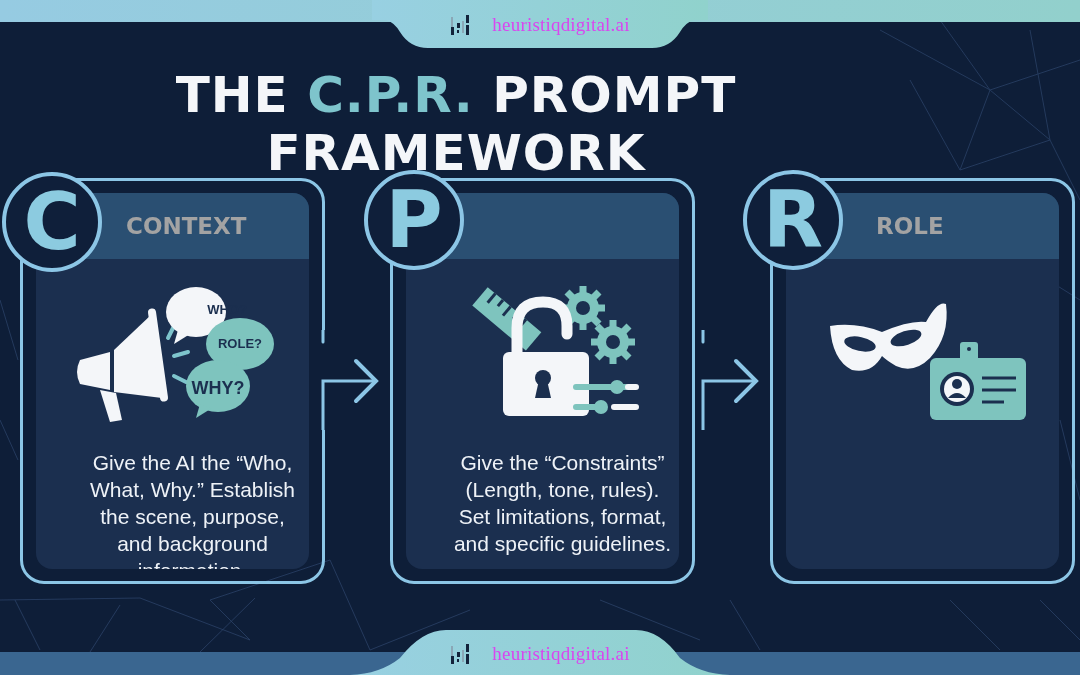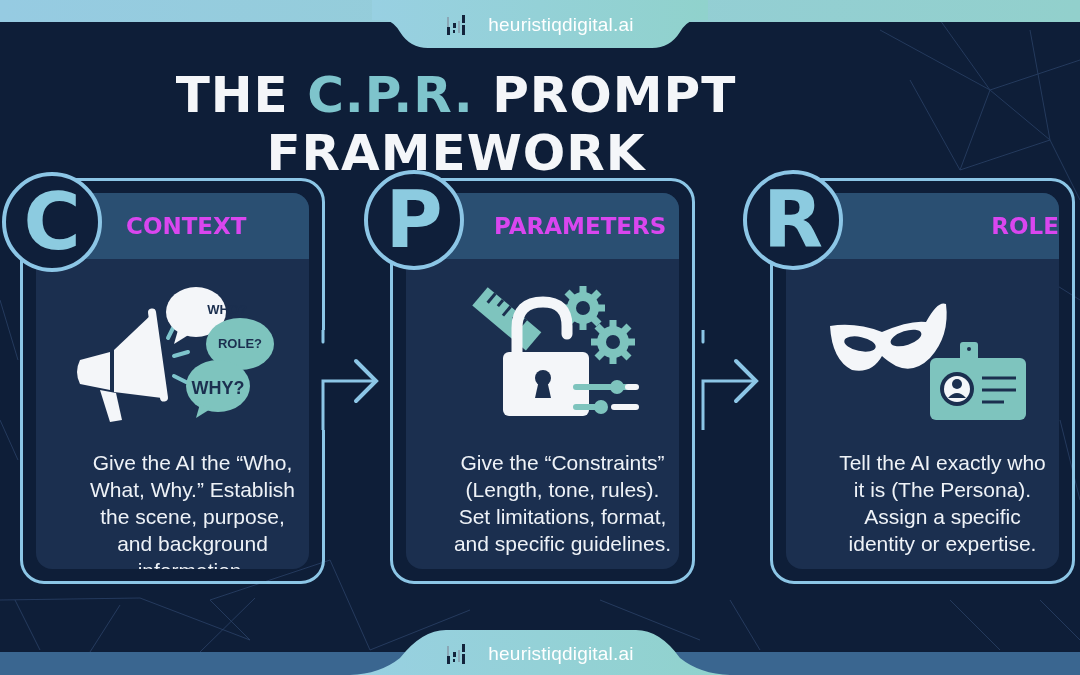--- a/index.html
+++ b/index.html
@@ -1,29 +1,29 @@
 <!DOCTYPE html>
 <html><head>
 <meta charset="utf-8">
 <style>
   html,body{margin:0;padding:0;}
   body{width:1080px;height:675px;overflow:hidden;position:relative;background:#0e1e38;font-family:"Liberation Sans",sans-serif;}
   .topband{position:absolute;left:0;top:0;width:1080px;height:22px;background:linear-gradient(90deg,#96cbe2,#92d0cc);}
   .bg-net{position:absolute;left:0;top:0;width:1080px;height:675px;}
-  .logo-tab{position:absolute;display:flex;align-items:center;justify-content:center;gap:20px;color:#ffffff;font-family:Liberation Sans, sans-serif;font-size:19px;}
+  .logo-tab{position:absolute;display:flex;align-items:center;justify-content:center;gap:20px;color:#d946ef;font-family:Liberation Serif, serif;font-size:19px;}
   .logo-tab .txt{letter-spacing:0.2px;}
   .top-tab{left:395px;top:0;width:290px;height:50px;}
   .bottom-tab{left:400px;top:628px;width:280px;height:47px;}
   .botband{position:absolute;left:0;top:652px;width:1080px;height:23px;background:#3a6690;}
   .title{position:absolute;left:0;top:66px;width:912px;text-align:center;font-family:"DejaVu Sans",sans-serif;font-weight:bold;font-size:50px;letter-spacing:1px;color:#f4f6f9;}
   .title .accent{color:#7ec4cc;}
   .card{position:absolute;top:178px;width:299px;height:400px;border:3px solid #8cc6e6;border-radius:24px;box-sizing:content-box;}
   .panel{position:absolute;left:13px;top:12px;right:13px;bottom:12px;border-radius:16px;background:#1b2f4f;overflow:hidden;}
   .panel-head{position:absolute;left:0;top:0;right:0;height:66px;background:#2a4f72;}
-  .head-label{position:absolute;top:0;height:66px;line-height:66px;color:#d946ef;font-family:"DejaVu Sans",sans-serif;font-weight:bold;font-size:23px;}
+  .head-label{position:absolute;top:0;height:66px;line-height:66px;color:#a3a3a3;font-family:"DejaVu Sans",sans-serif;font-weight:bold;font-size:23px;}
   .desc{position:absolute;left:0;right:0;top:256px;text-align:center;color:#eef2f7;font-size:21px;line-height:27px;padding:0 6px;margin-left:40px;}
   .letter-circle{position:absolute;width:92px;height:92px;border:4px solid #8cc6e6;border-radius:50%;background:#0f1f3a;display:flex;align-items:center;justify-content:center;font-family:"DejaVu Sans",sans-serif;font-weight:bold;font-size:78px;color:#8ccbe0;}
   .connector{position:absolute;}
   .icon-art{position:absolute;}
 </style>
 </head>
 <body>
 
 <svg class="bg-net" viewBox="0 0 1080 675">
   <g stroke="#2a4166" stroke-width="1" fill="none" opacity="0.8">
@@ -92,21 +92,20 @@
   <ellipse cx="148" cy="106" rx="32" ry="26" fill="#7ec4be"></ellipse>
     <path d="M130 124 L126 138 L142 128 Z" fill="#7ec4be"></path>
 </svg>
 <div style="position:absolute;left:180px;top:302px;width:52px;text-align:center;font-weight:bold;font-size:13px;color:#1b2f4f;margin-left:21px;">WHO?</div>
 <div style="position:absolute;left:204px;top:336px;width:72px;text-align:center;font-weight:bold;font-size:13px;color:#1b2f4f;">ROLE?</div>
 <div style="position:absolute;left:186px;top:378px;width:64px;text-align:center;font-weight:bold;font-size:18px;color:#1b2f4f;">WHY?</div>
 
 <div class="card" style="left:390px;">
   <div class="panel">
     <div class="panel-head"></div>
-    <div class="head-label" style="left:88px;">PARAMETERS</div>
     <div class="desc">Give the “Constraints” (Length, tone, rules). Set limitations, format, and specific guidelines.</div>
   </div>
 </div>
 <div class="letter-circle" style="left:364px;top:170px;">P</div>
 <svg class="icon-art" style="left:455px;top:282px" width="190" height="136" viewBox="0 0 190 136">
 
   <g transform="rotate(40 40 40)">
       <rect x="12" y="18" width="70" height="24" fill="#7ec4be"></rect>
     <g stroke="#1b2f4f" stroke-width="3">
         <line x1="22" y1="18" x2="22" y2="30"></line>
@@ -143,22 +142,21 @@
     <circle cx="162" cy="105" r="7" fill="#7ec4be"></circle>
     <rect x="170" y="102" width="14" height="6" rx="3" fill="#f4f6f9"></rect>
   <rect x="118" y="122" width="30" height="6" rx="3" fill="#7ec4be"></rect>
     <circle cx="146" cy="125" r="7" fill="#7ec4be"></circle>
     <rect x="156" y="122" width="28" height="6" rx="3" fill="#f4f6f9"></rect>
 </svg>
 
 <div class="card" style="left:770px;">
   <div class="panel">
     <div class="panel-head"></div>
-    <div class="head-label" style="left:0;right:0;text-align:right;padding-left:90px;">ROLE</div>
-    <div class="desc">Tell the AI exactly who it is (The Persona). Assign a specific identity or expertise.</div>
+    <div class="head-label" style="left:0;right:0;text-align:left;padding-left:90px;">ROLE</div>
   </div>
 </div>
 <div class="letter-circle" style="left:743px;top:170px;">R</div>
 <svg class="icon-art" style="left:826px;top:296px" width="204" height="126" viewBox="0 0 204 126">
 
   <path d="M4 30 Q30 26 56 36 Q84 24 100 26 Q112 4 120 8 Q124 40 104 62 Q88 78 70 70 Q60 64 56 60 Q46 78 26 74 Q6 64 4 30 Z" fill="#f4f6f9"></path>
   <ellipse cx="34" cy="48" rx="16" ry="7" fill="#1b2f4f" transform="rotate(12 34 48)"></ellipse>
   <ellipse cx="80" cy="42" rx="16" ry="7" fill="#1b2f4f" transform="rotate(-18 80 42)"></ellipse>
 
   <rect x="134" y="46" width="18" height="24" rx="3" fill="#7ec4be"></rect>

